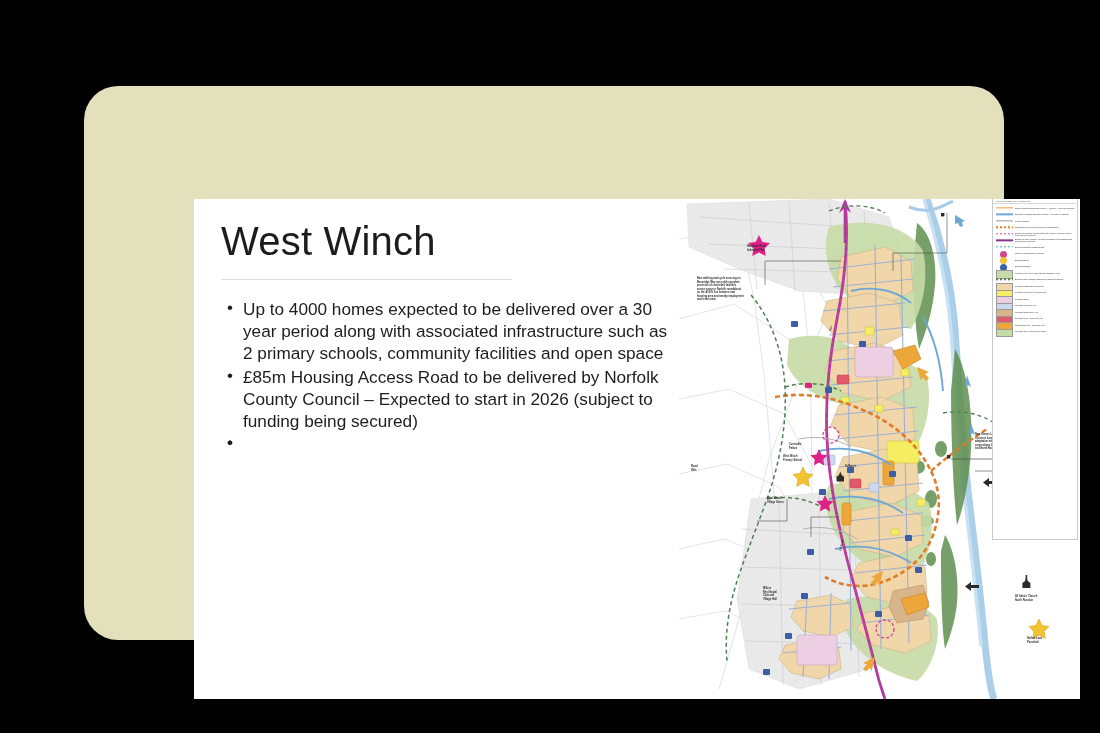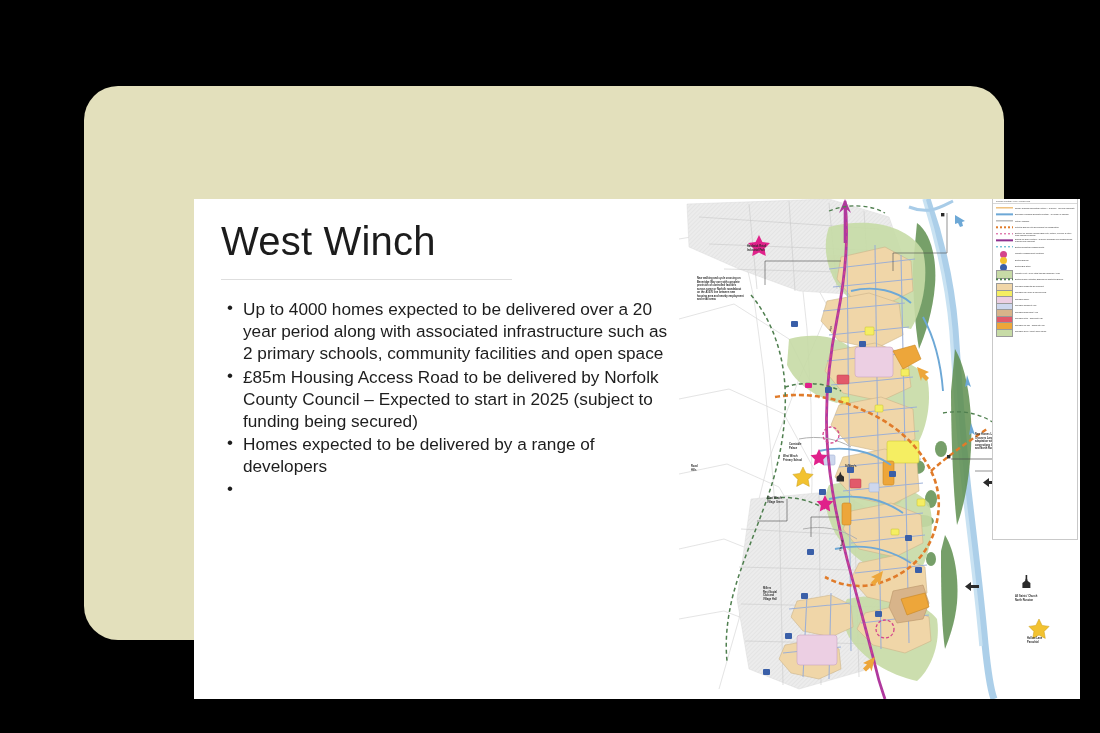--- a/index.html
+++ b/index.html
@@ -68,29 +68,28 @@
 <div id="stage">
   <div id="frame">
     <div id="slide">
 
       <div id="title">West Winch</div>
       <div id="title-rule"></div>
 
       <div id="bullets">
         <p class="bullet">
           <span class="dot">•</span>
-          <span>Up to 4000 homes expected to be delivered over a 20 year period along with associated infrastructure such as 2 primary schools, community facilities and open space</span>
+          <span>Up to 4000 homes expected to be delivered over a 30 year period along with associated infrastructure such as 2 primary schools, community facilities and open space</span>
         </p>
         <p class="bullet">
           <span class="dot">•</span>
-          <span>£85m Housing Access Road to be delivered by Norfolk County Council – Expected to start in 2025 (subject to funding being secured)</span>
+          <span>£85m Housing Access Road to be delivered by Norfolk County Council – Expected to start in 2026 (subject to funding being secured)</span>
         </p>
         <p class="bullet">
           <span class="dot">•</span>
-          <span>Homes expected to be delivered by a range of developers</span>
         </p>
         <p class="bullet">
           <span class="dot">•</span>
         </p>
       </div>
 
       <div id="map">
         <svg width="401" height="500" viewBox="0 0 401 500">
           <defs>
             <pattern id="hatch" width="3" height="3" patternUnits="userSpaceOnUse" patternTransform="rotate(45)">

